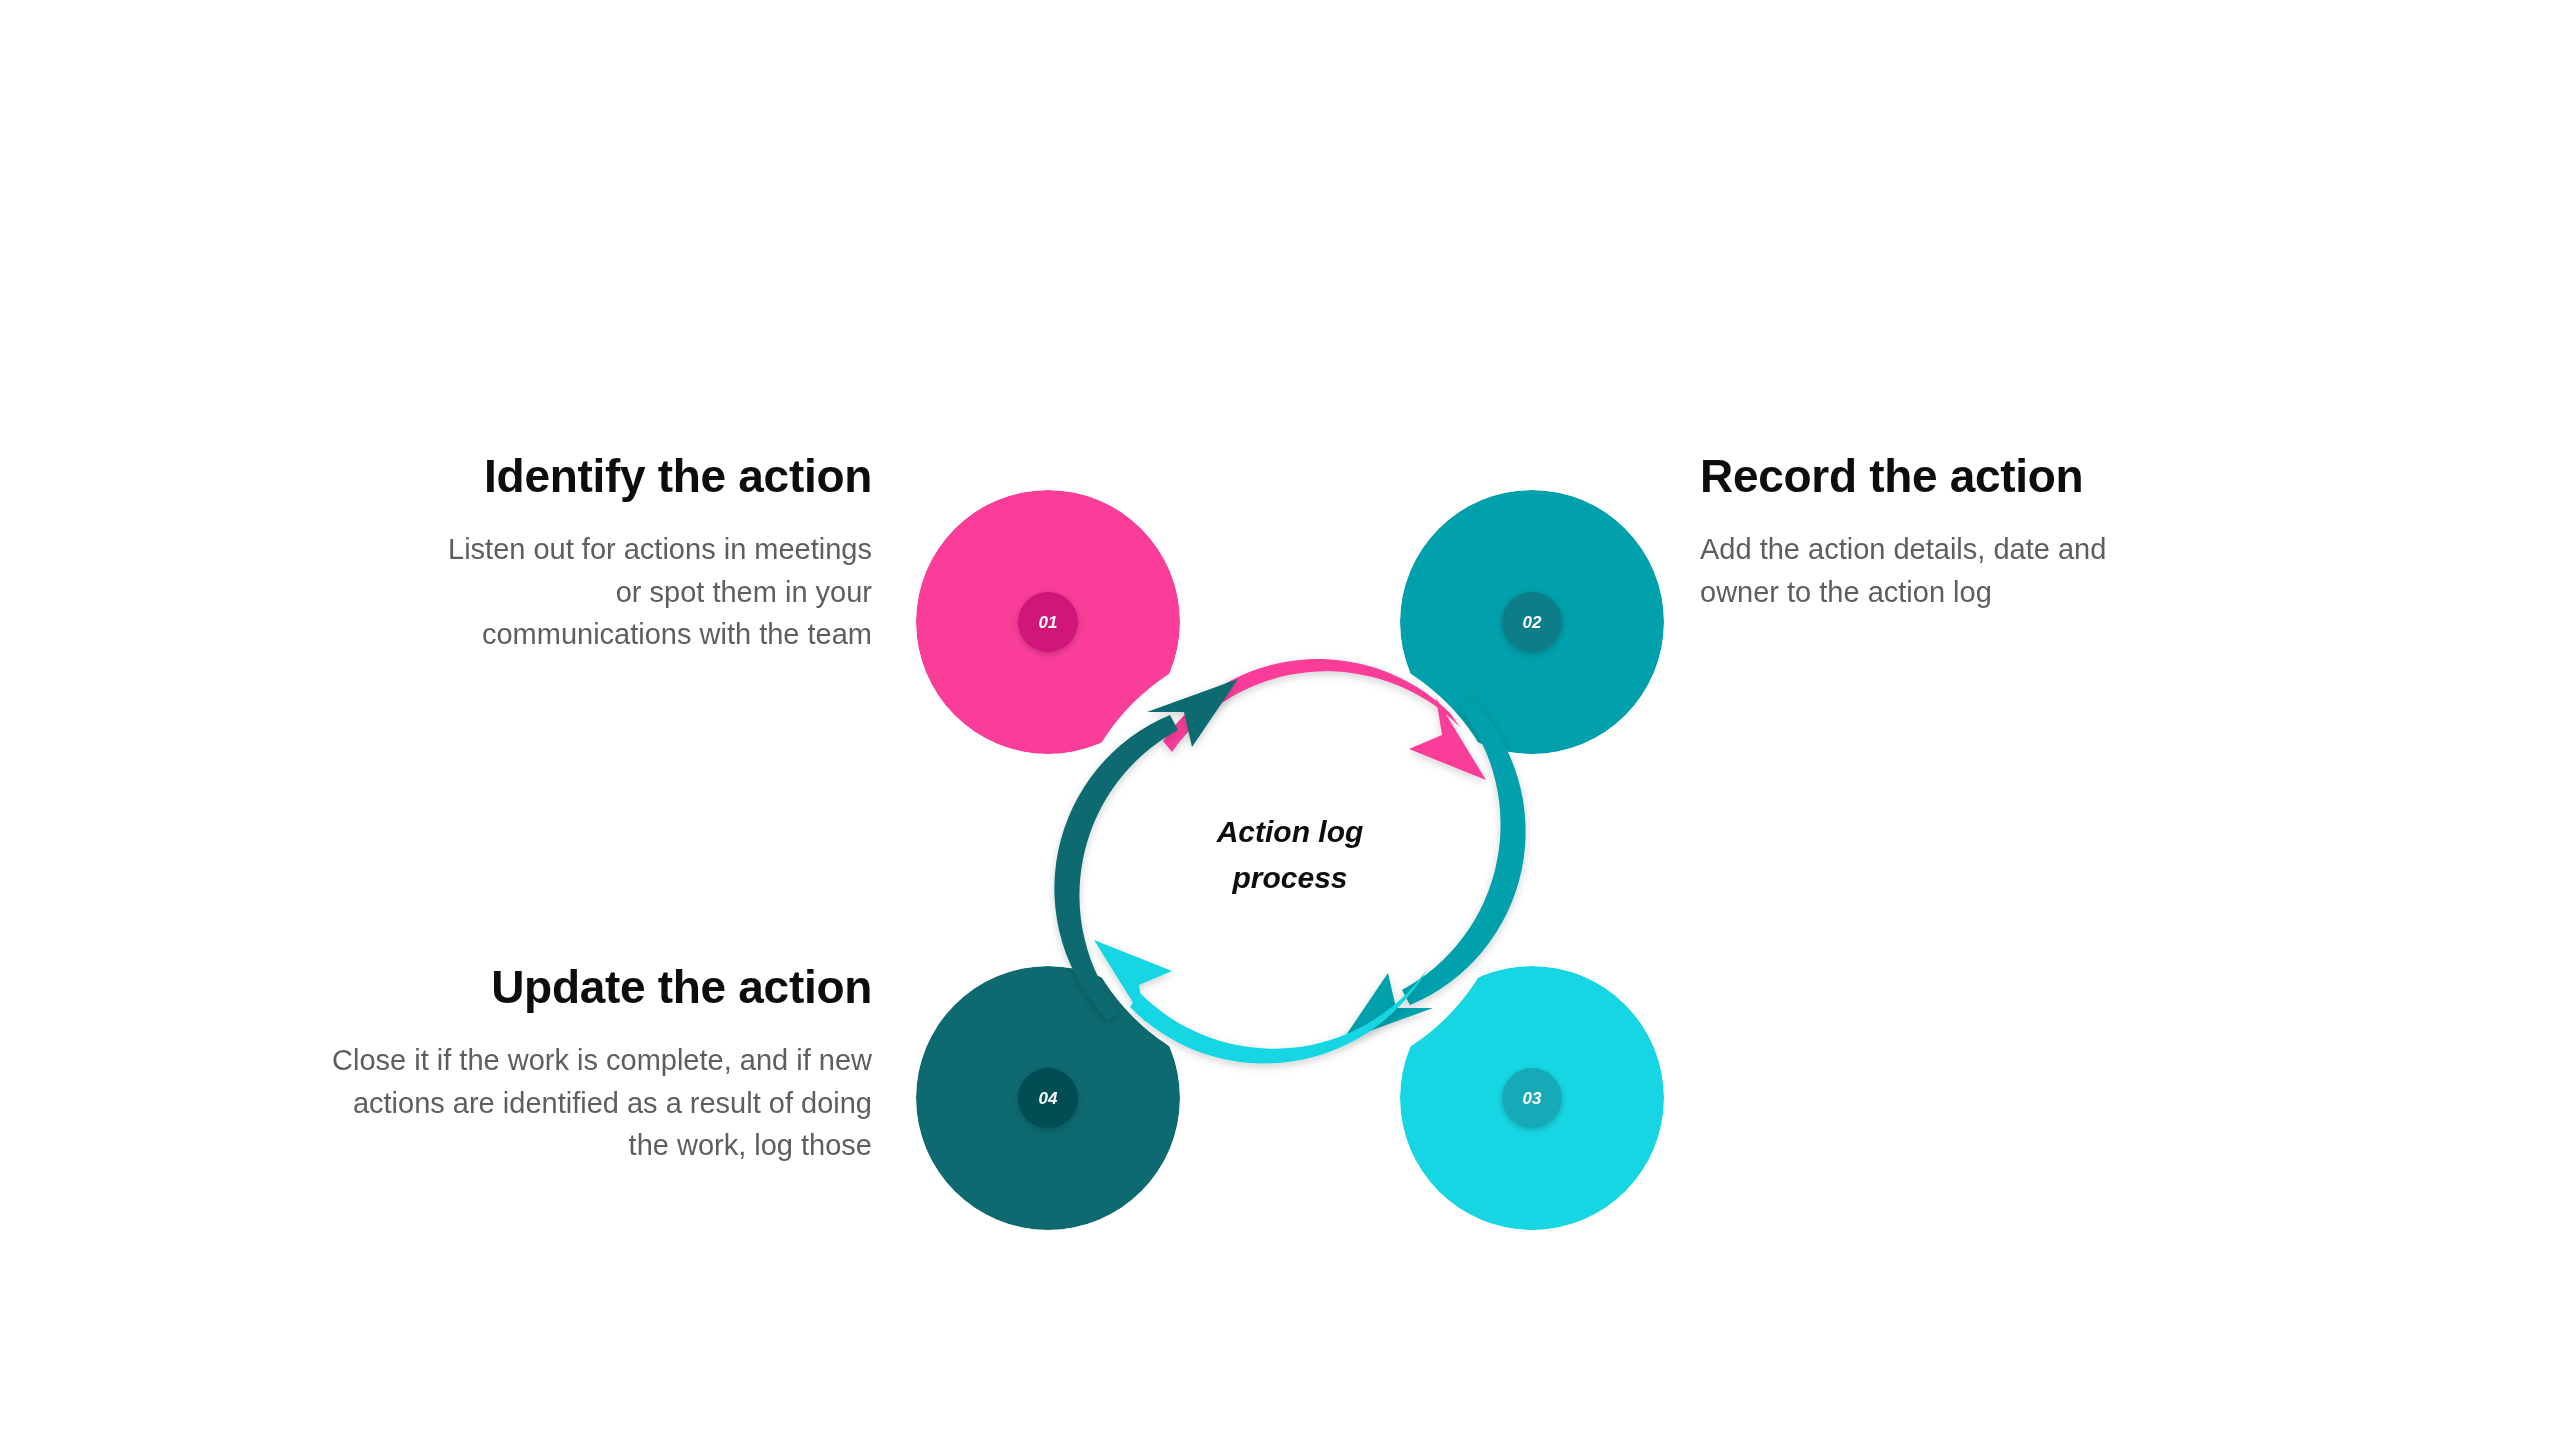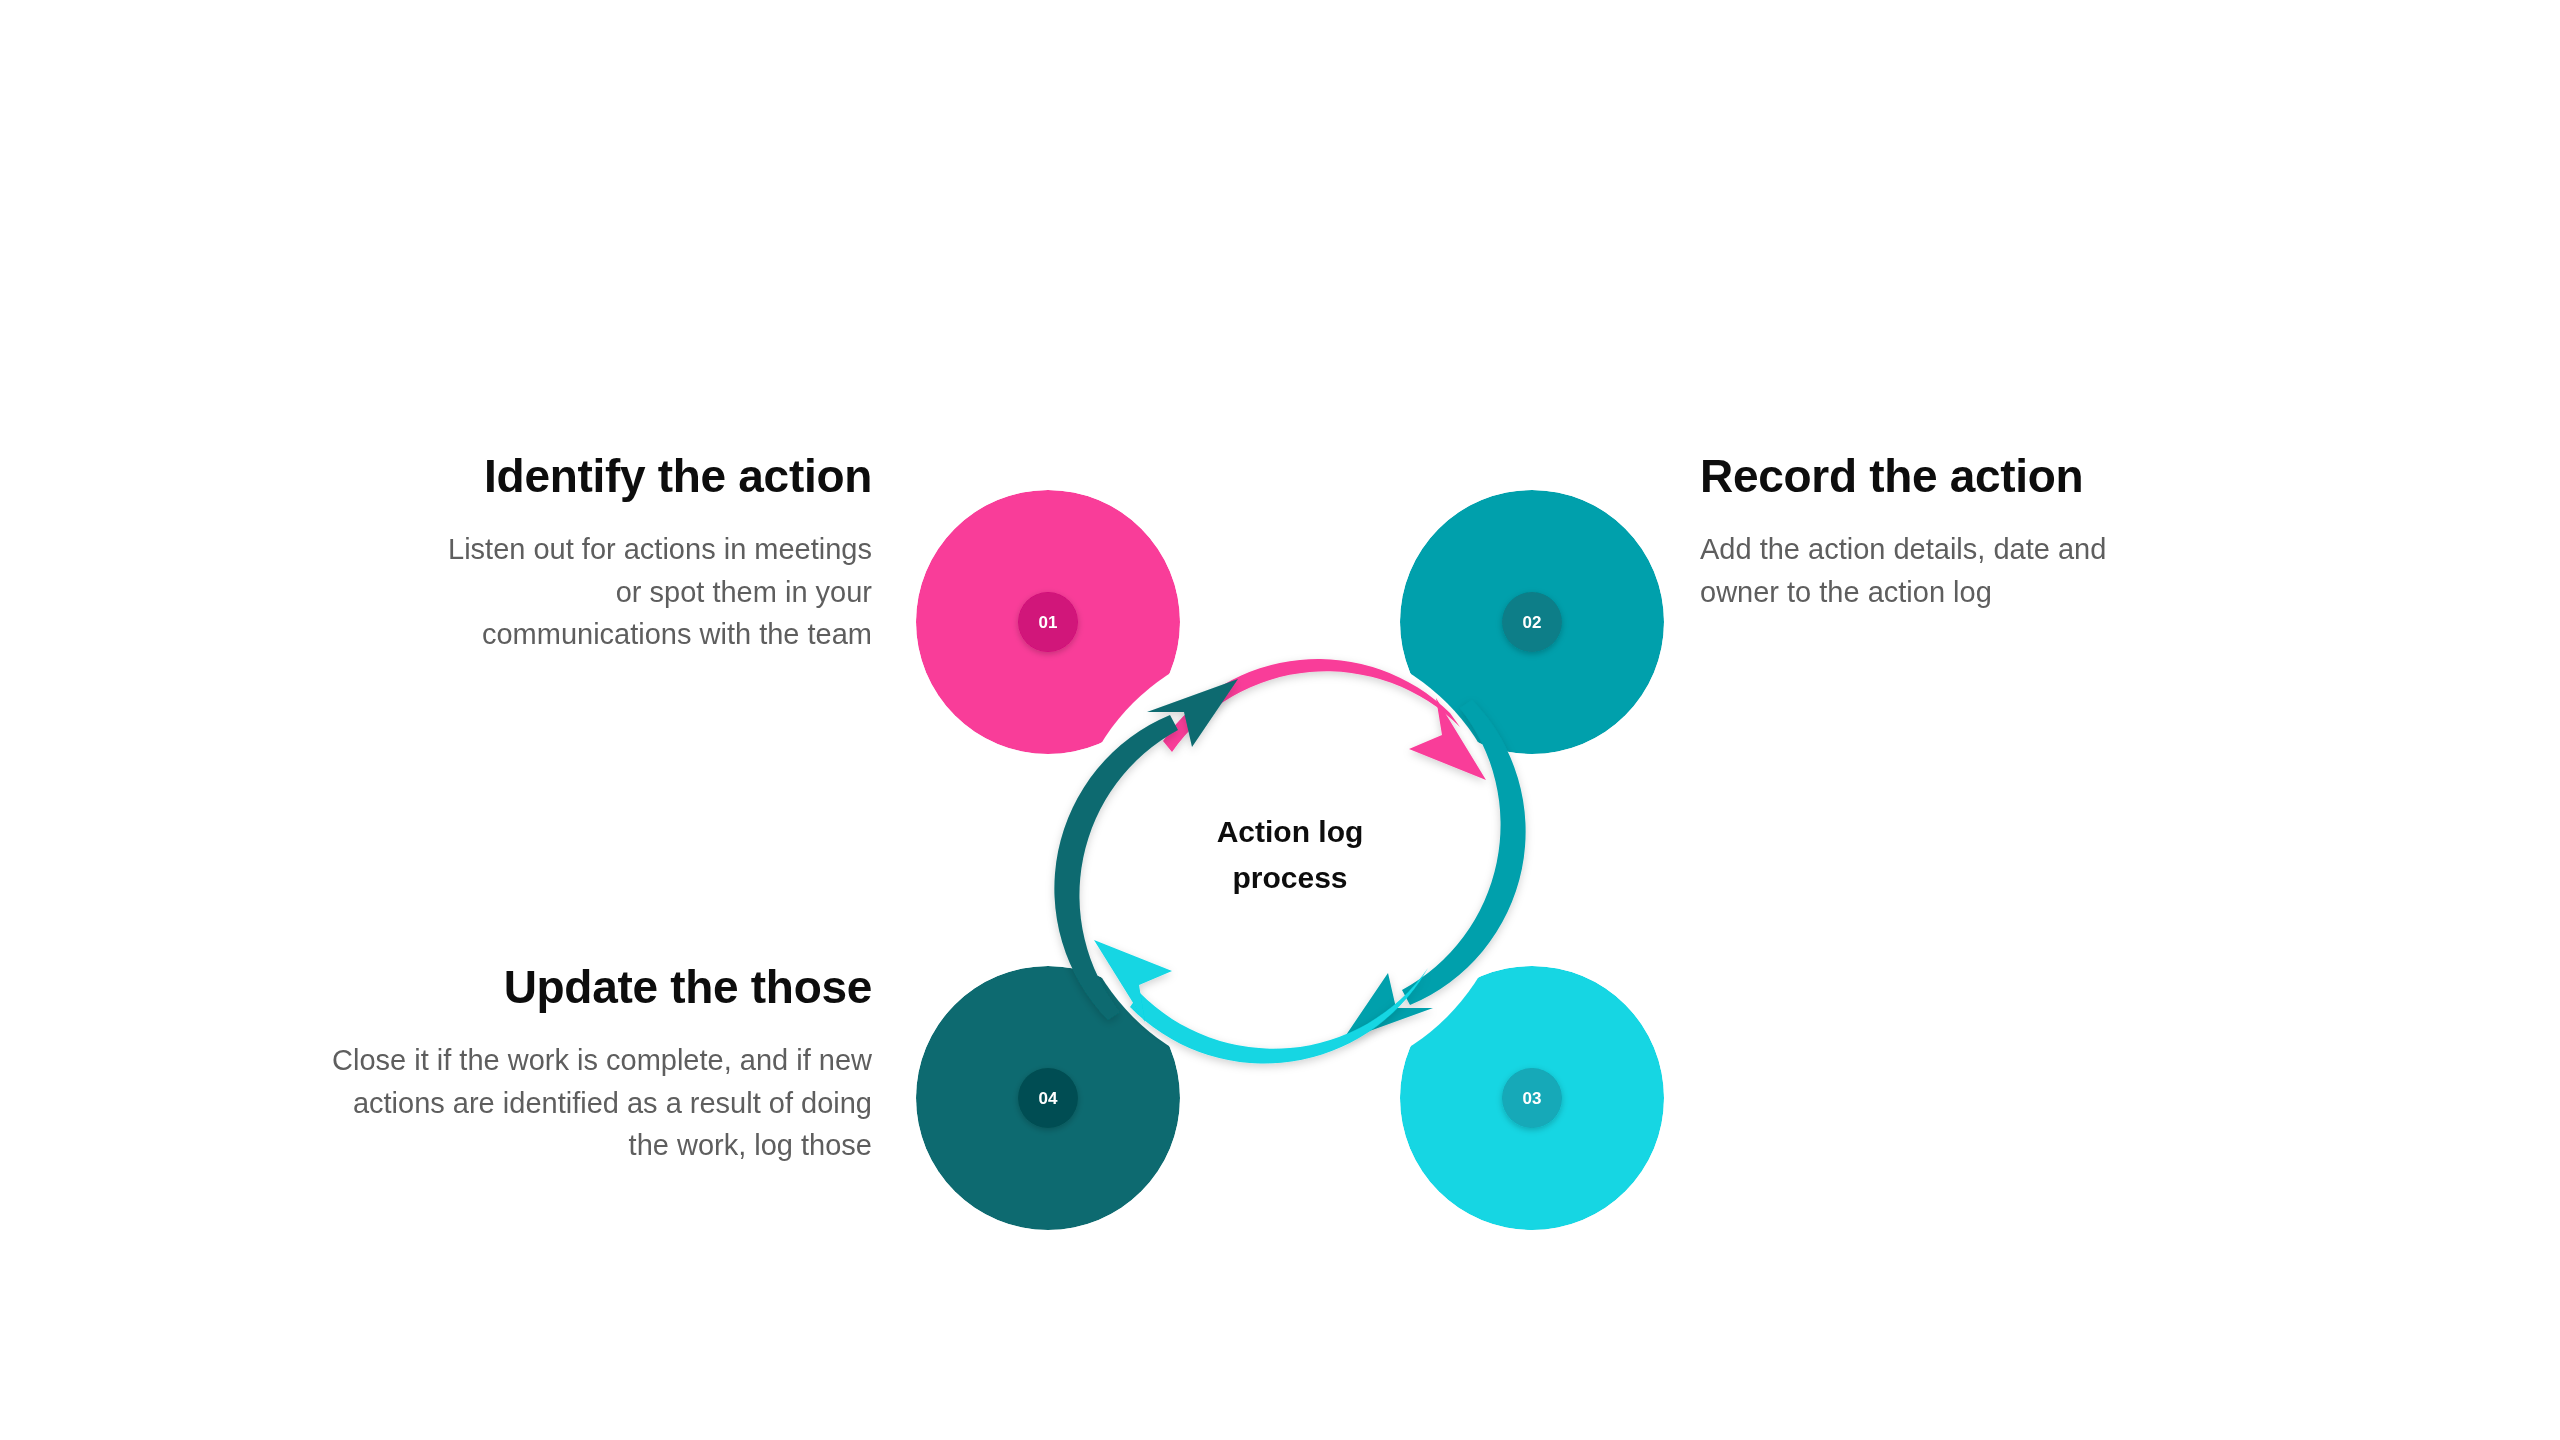--- a/index.html
+++ b/index.html
@@ -51,20 +51,21 @@
   .block-tr .desc { padding-right: 150px; }
   .block-br .desc { padding-right: 60px; }
 
   
   .diagram {
     position: absolute;
     left: 890px;
     top: 450px;
     width: 800px;
     height: 820px;
+    font-style: italic;
   }
   .diagram svg { display: block; width: 100%; height: 100%; }
 
   .badge-text {
     font-family: "Liberation Sans", sans-serif;
     font-size: 17px;
     font-weight: bold;
     fill: #ffffff;
   }
   .center-text {
@@ -83,21 +84,21 @@
     <h2 class="title">Record the action</h2>
     <p class="desc">Add the action details, date and owner to the action log</p>
   </div>
 
   <div class="block block-tl">
     <h2 class="title">Identify the action</h2>
     <p class="desc">Listen out for actions in meetings or spot them in your communications with the team</p>
   </div>
 
   <div class="block block-bl">
-    <h2 class="title">Update the those</h2>
+    <h2 class="title">Update the action</h2>
     <p class="desc">Close it if the work is complete, and if new actions are identified as a result of doing the work, log those</p>
   </div>
 
   <div class="block block-br">
   </div>
 
   <div class="diagram">
     <svg viewBox="0 0 800 820" xmlns="http://www.w3.org/2000/svg">
       <defs>
         <filter id="petalShadow" x="-30%" y="-30%" width="160%" height="160%">

